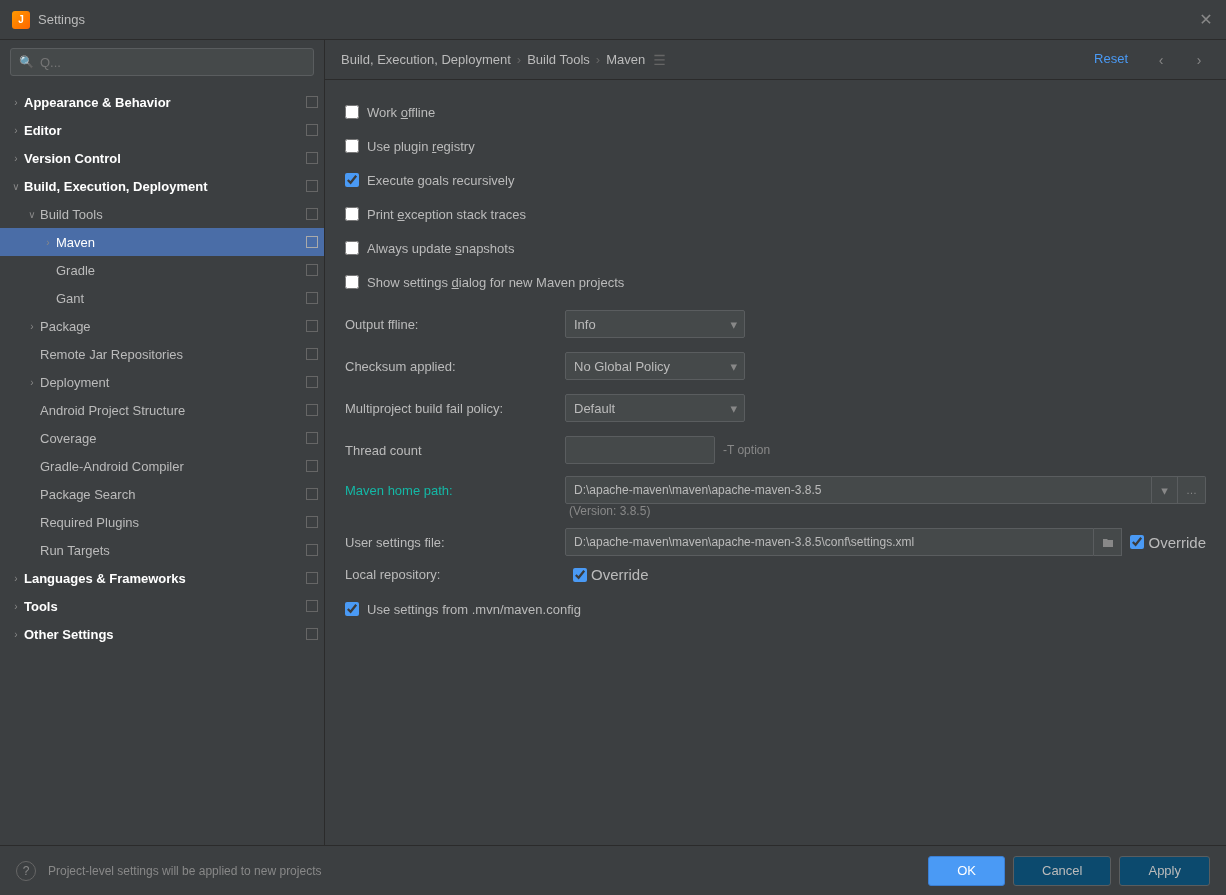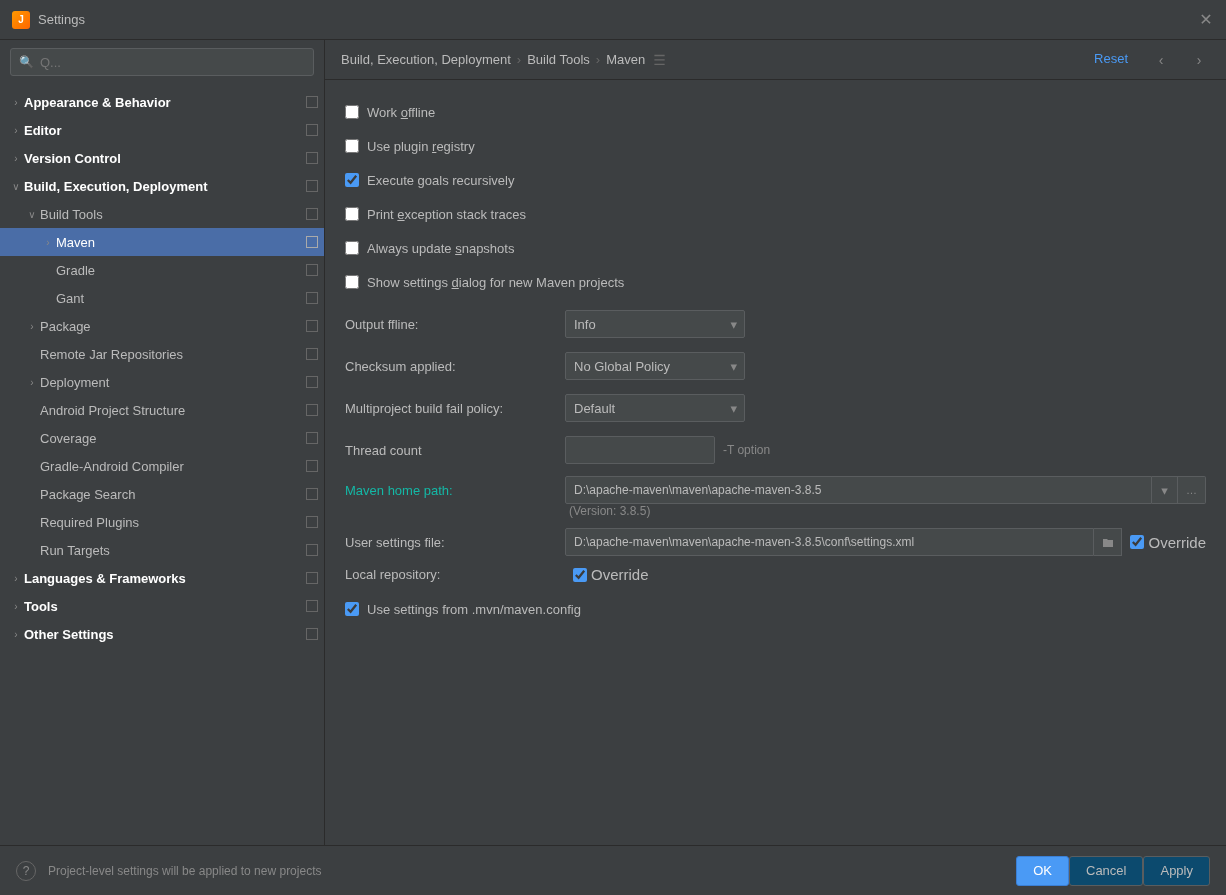--- a/index.html
+++ b/index.html
@@ -428,26 +428,26 @@
     }
 
     .bottom-note {
       color: #888;
       font-size: 12px;
       flex: 1;
     }
 
     .btn {
       height: 30px;
-      padding: 0 16px;
+      padding: 0 28px;
       border: 1px solid transparent;
       border-radius: 3px;
       font-size: 13px;
       cursor: pointer;
-      margin-left: 0;
+      margin-left: 8px;
     }
 
     .btn-primary {
       background: #4a9af5;
       color: white;
       border-color: #3a7fd5;
     }
 
     .btn-secondary {
       background: #0c4a6e;

